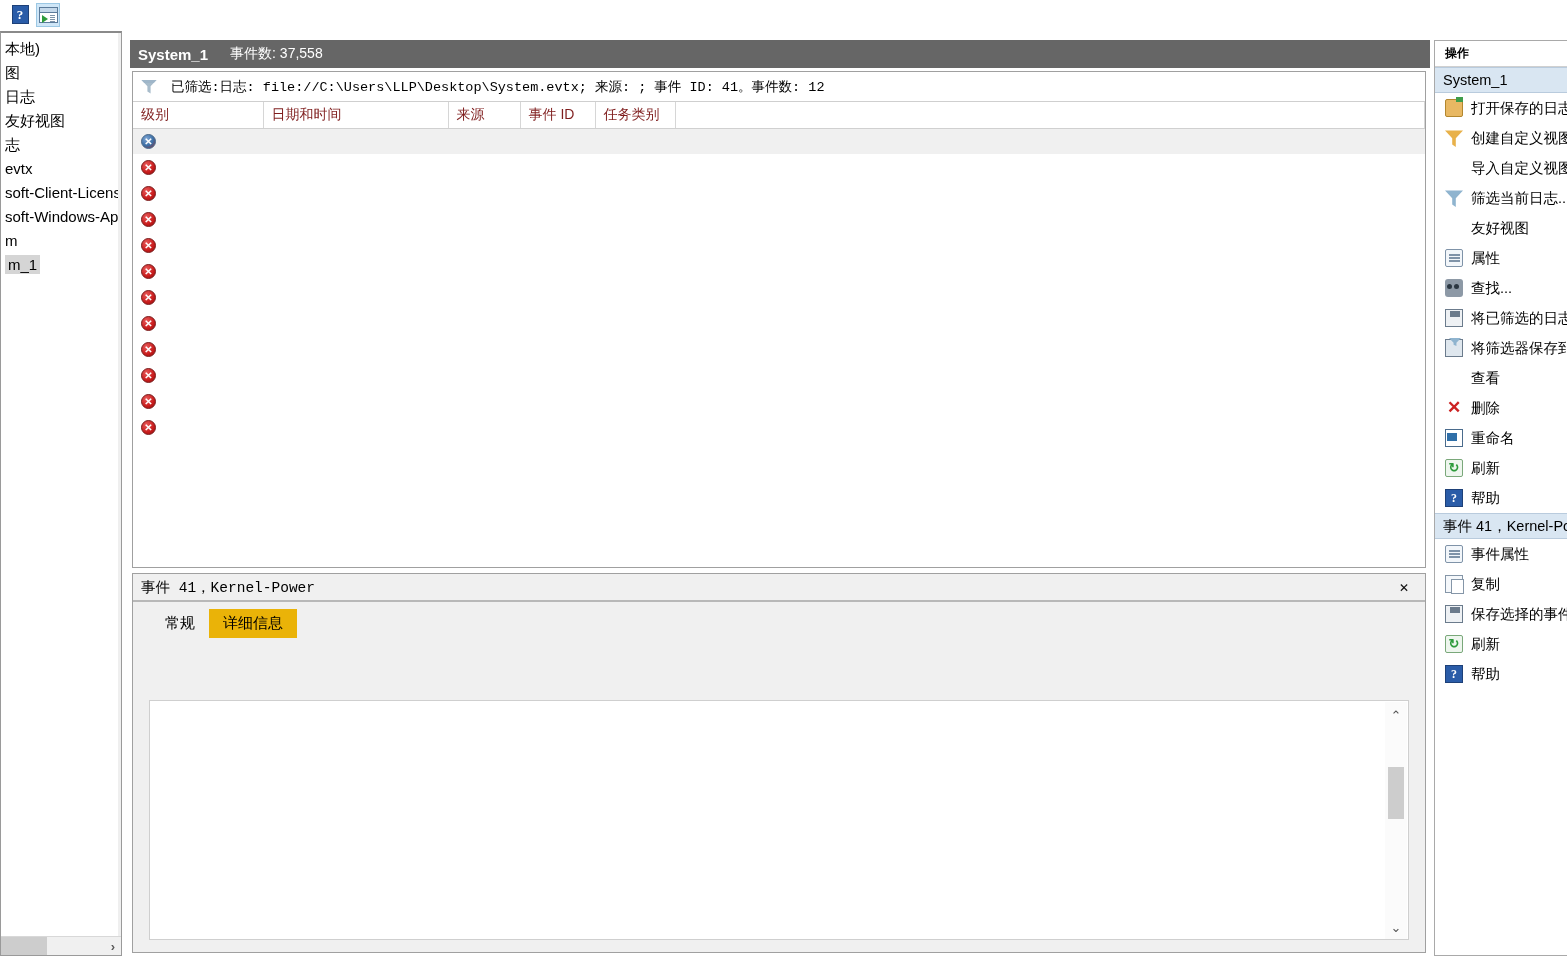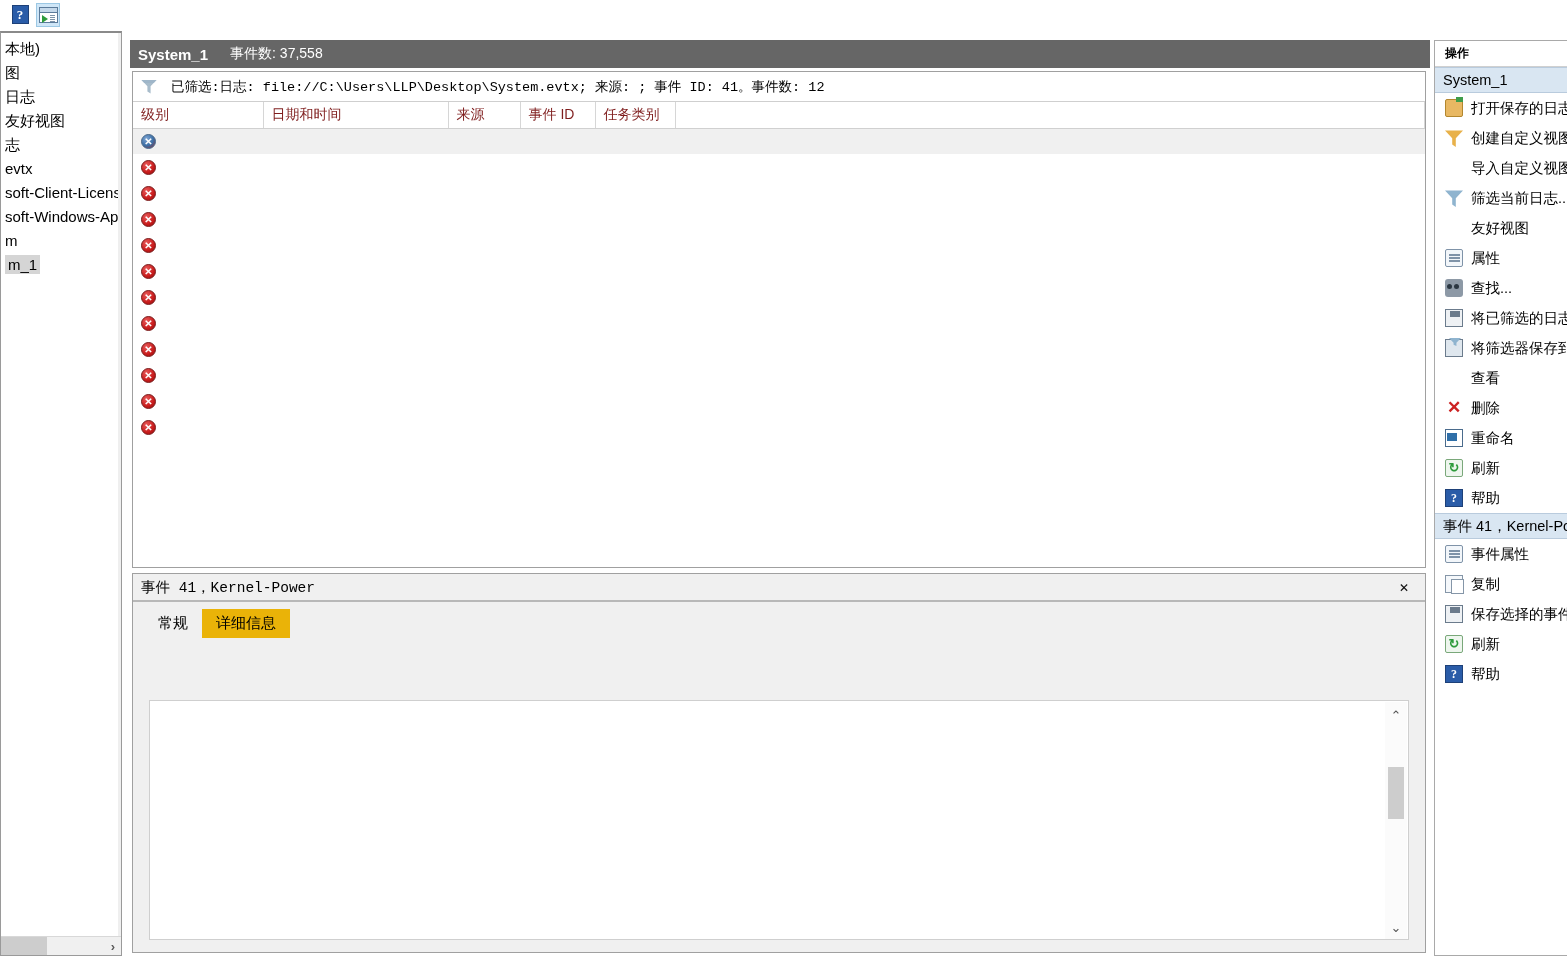--- a/index.html
+++ b/index.html
@@ -163,21 +163,21 @@
     font-family: "Liberation Mono", monospace; font-size: 14.5px;
     position: relative;
   }
   #detail-close {
     position: absolute; right: 10px; top: 50%; transform: translateY(-50%);
     font-size: 15px; font-weight: bold; color: #111;
     width: 22px; height: 22px; display:flex; align-items:center; justify-content:center;
   }
   #tabs {
     display: flex; align-items: flex-end; height: 30px;
-    padding-left: 11px; margin-top: 6px;
+    padding-left: 18px; margin-top: 6px;
   }
   .tab {
     padding: 4px 14px 5px 14px; font-size: 15px;
     background: transparent; border: 0; line-height: 20px;
   }
   .tab.active { background: #eab308; }
   #radio-row {
     display: flex; align-items: center; height: 36px;
     background: #f0f0f0; padding-left: 22px; gap: 120px;
     font-size: 15px;

